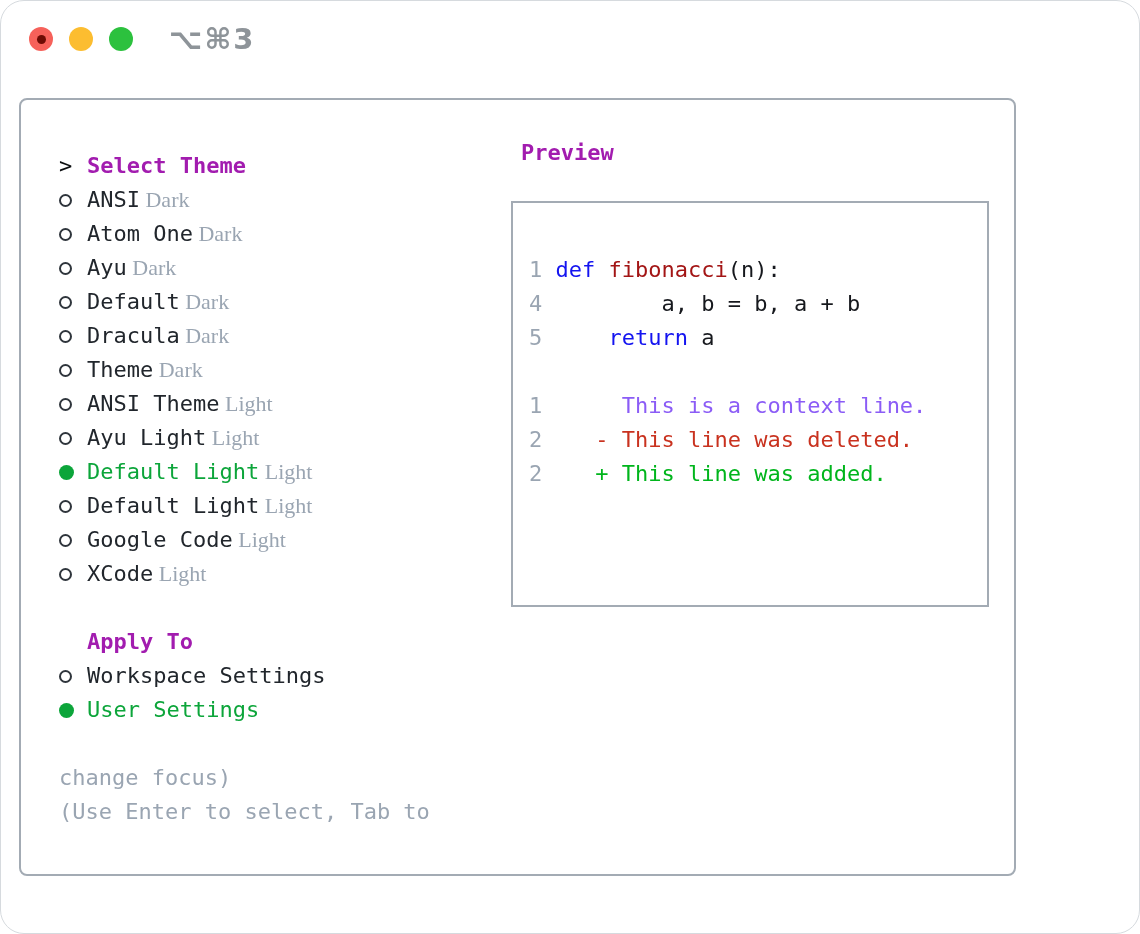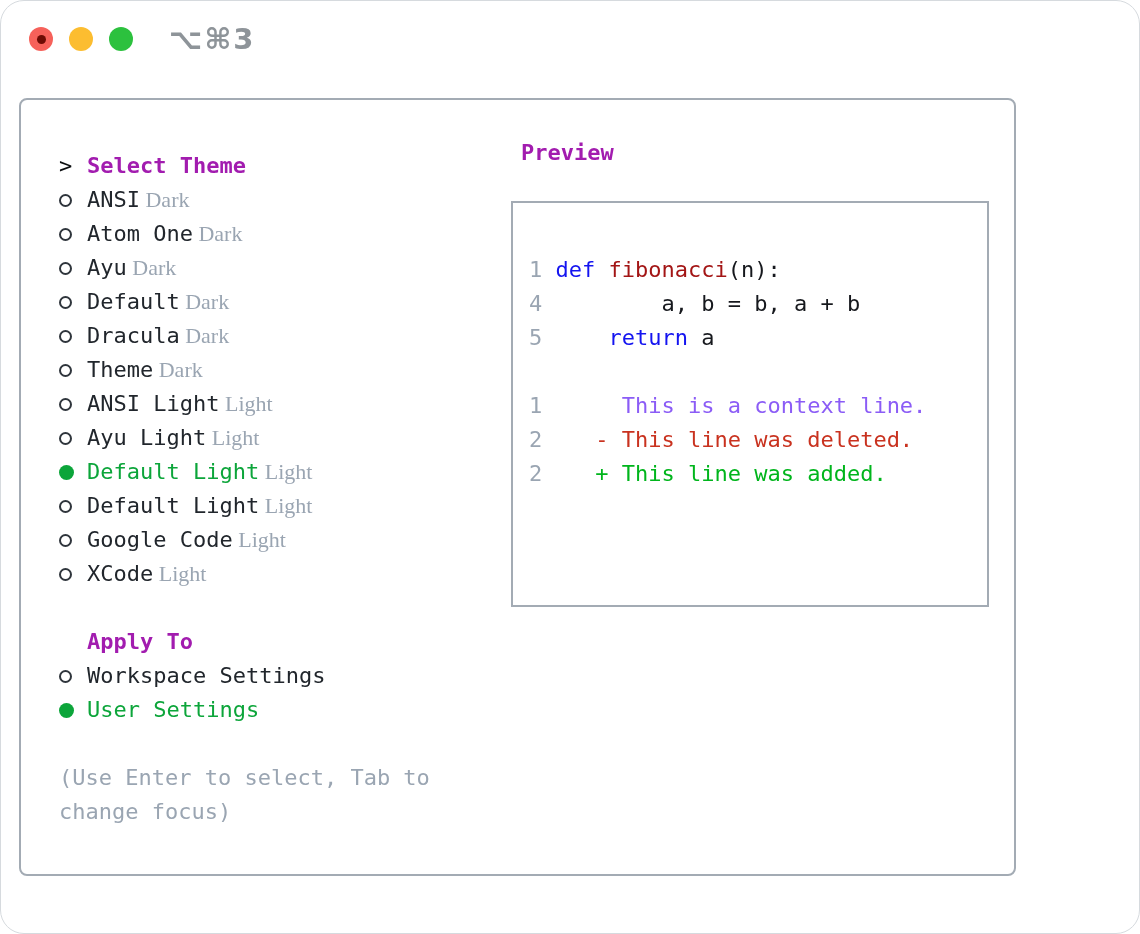--- a/index.html
+++ b/index.html
@@ -85,40 +85,40 @@
         <span class="slot prompt">&gt;</span>
         <span class="h-title">Select Theme</span>
       </div>
       <div id="theme-list">
           <div class="row"><span class="slot"><span class="radio"></span></span><span class="t-name">ANSI</span><span class="t-variant"> Dark</span></div>
           <div class="row"><span class="slot"><span class="radio"></span></span><span class="t-name">Atom One</span><span class="t-variant"> Dark</span></div>
           <div class="row"><span class="slot"><span class="radio"></span></span><span class="t-name">Ayu</span><span class="t-variant"> Dark</span></div>
           <div class="row"><span class="slot"><span class="radio"></span></span><span class="t-name">Default</span><span class="t-variant"> Dark</span></div>
           <div class="row"><span class="slot"><span class="radio"></span></span><span class="t-name">Dracula</span><span class="t-variant"> Dark</span></div>
           <div class="row"><span class="slot"><span class="radio"></span></span><span class="t-name">Theme</span><span class="t-variant"> Dark</span></div>
-          <div class="row"><span class="slot"><span class="radio"></span></span><span class="t-name">ANSI Light</span><span class="t-variant"> Light</span></div>
+          <div class="row"><span class="slot"><span class="radio"></span></span><span class="t-name">ANSI Theme</span><span class="t-variant"> Light</span></div>
           <div class="row"><span class="slot"><span class="radio"></span></span><span class="t-name">Ayu Light</span><span class="t-variant"> Light</span></div>
           <div class="row"><span class="slot"><span class="radio on"></span></span><span class="t-name sel">Default Light</span><span class="t-variant"> Light</span></div>
           <div class="row"><span class="slot"><span class="radio"></span></span><span class="t-name">Default Light</span><span class="t-variant"> Light</span></div>
           <div class="row"><span class="slot"><span class="radio"></span></span><span class="t-name">Google Code</span><span class="t-variant"> Light</span></div>
           <div class="row"><span class="slot"><span class="radio"></span></span><span class="t-name">XCode</span><span class="t-variant"> Light</span></div>
         </div>
       <div class="row"></div>
       <div class="row">
         <span class="slot"></span>
         <span class="h-title">Apply To</span>
       </div>
       <div id="apply-list">
           <div class="row"><span class="slot"><span class="radio"></span></span><span class="t-name">Workspace Settings</span></div>
           <div class="row"><span class="slot"><span class="radio on"></span></span><span class="t-name sel">User Settings</span></div>
         </div>
       <div class="row"></div>
       <div id="hint">
+          <div class="hint">change focus)</div>
           <div class="hint">(Use Enter to select, Tab to</div>
-          <div class="hint">change focus)</div>
         </div>
     </div>
 
     <div class="right-col">
       <div class="row preview-title">
         <span class="h-title">Preview</span>
       </div>
       <div class="preview-box">
         <div id="preview-lines">
             <div class="code-line"><span class="tk-num">1 </span><span class="tk-kw">def</span><span class="tk-plain"> </span><span class="tk-fn">fibonacci</span><span class="tk-plain">(n):</span></div>

